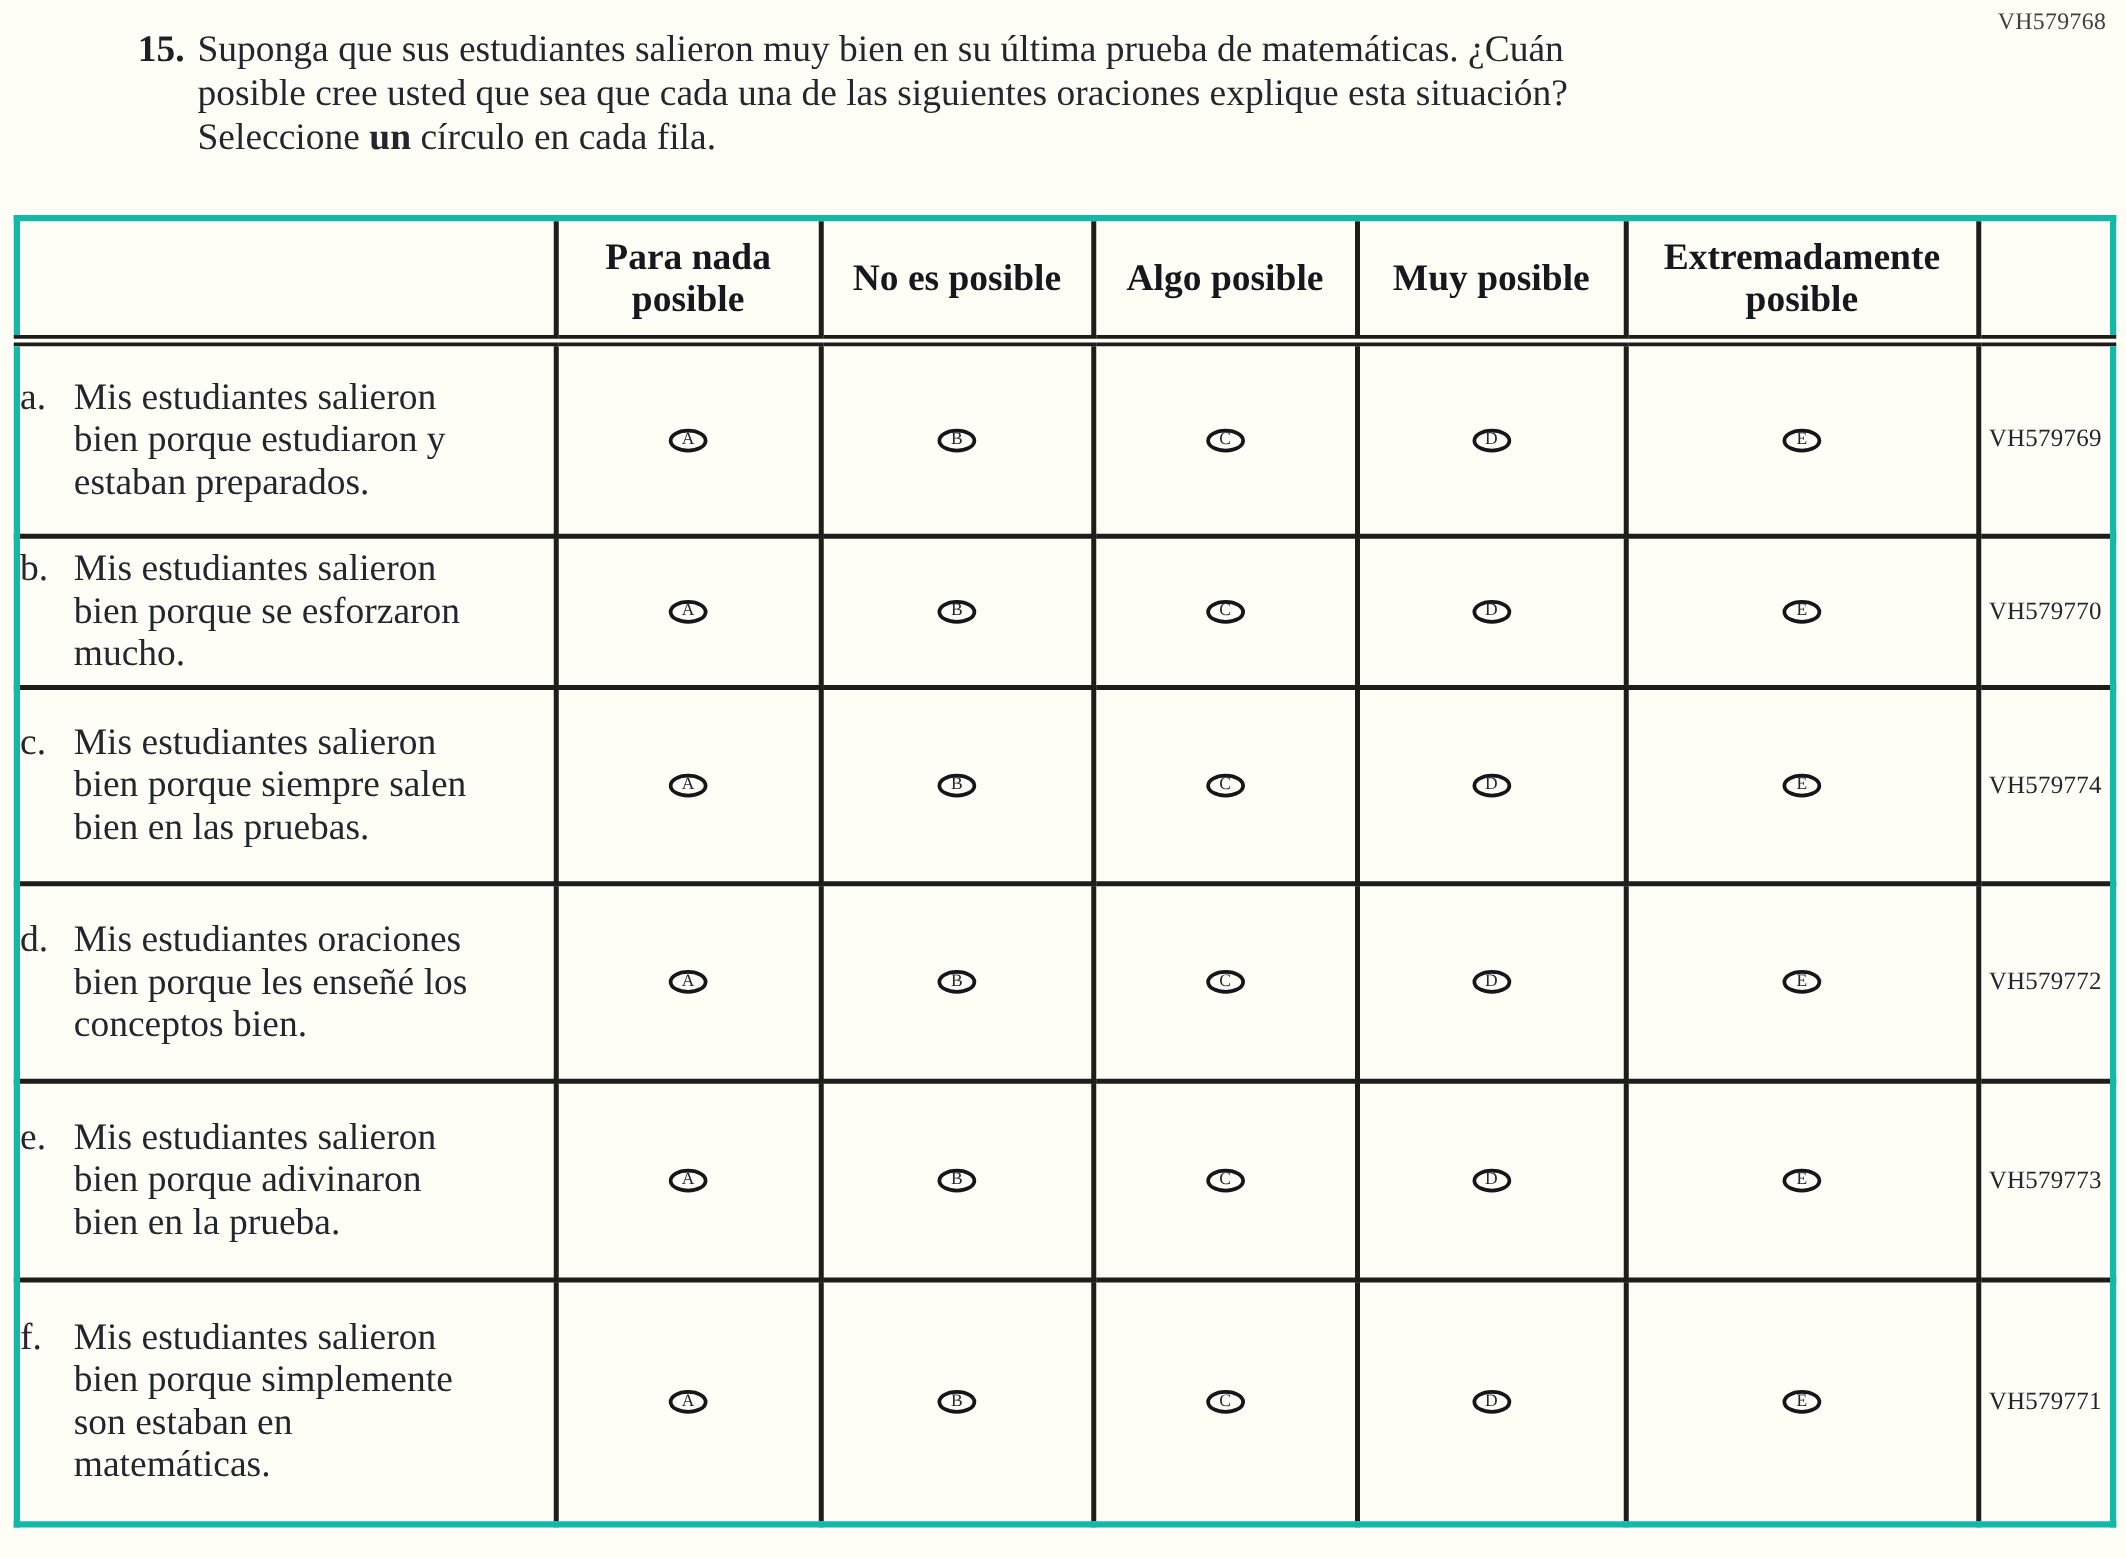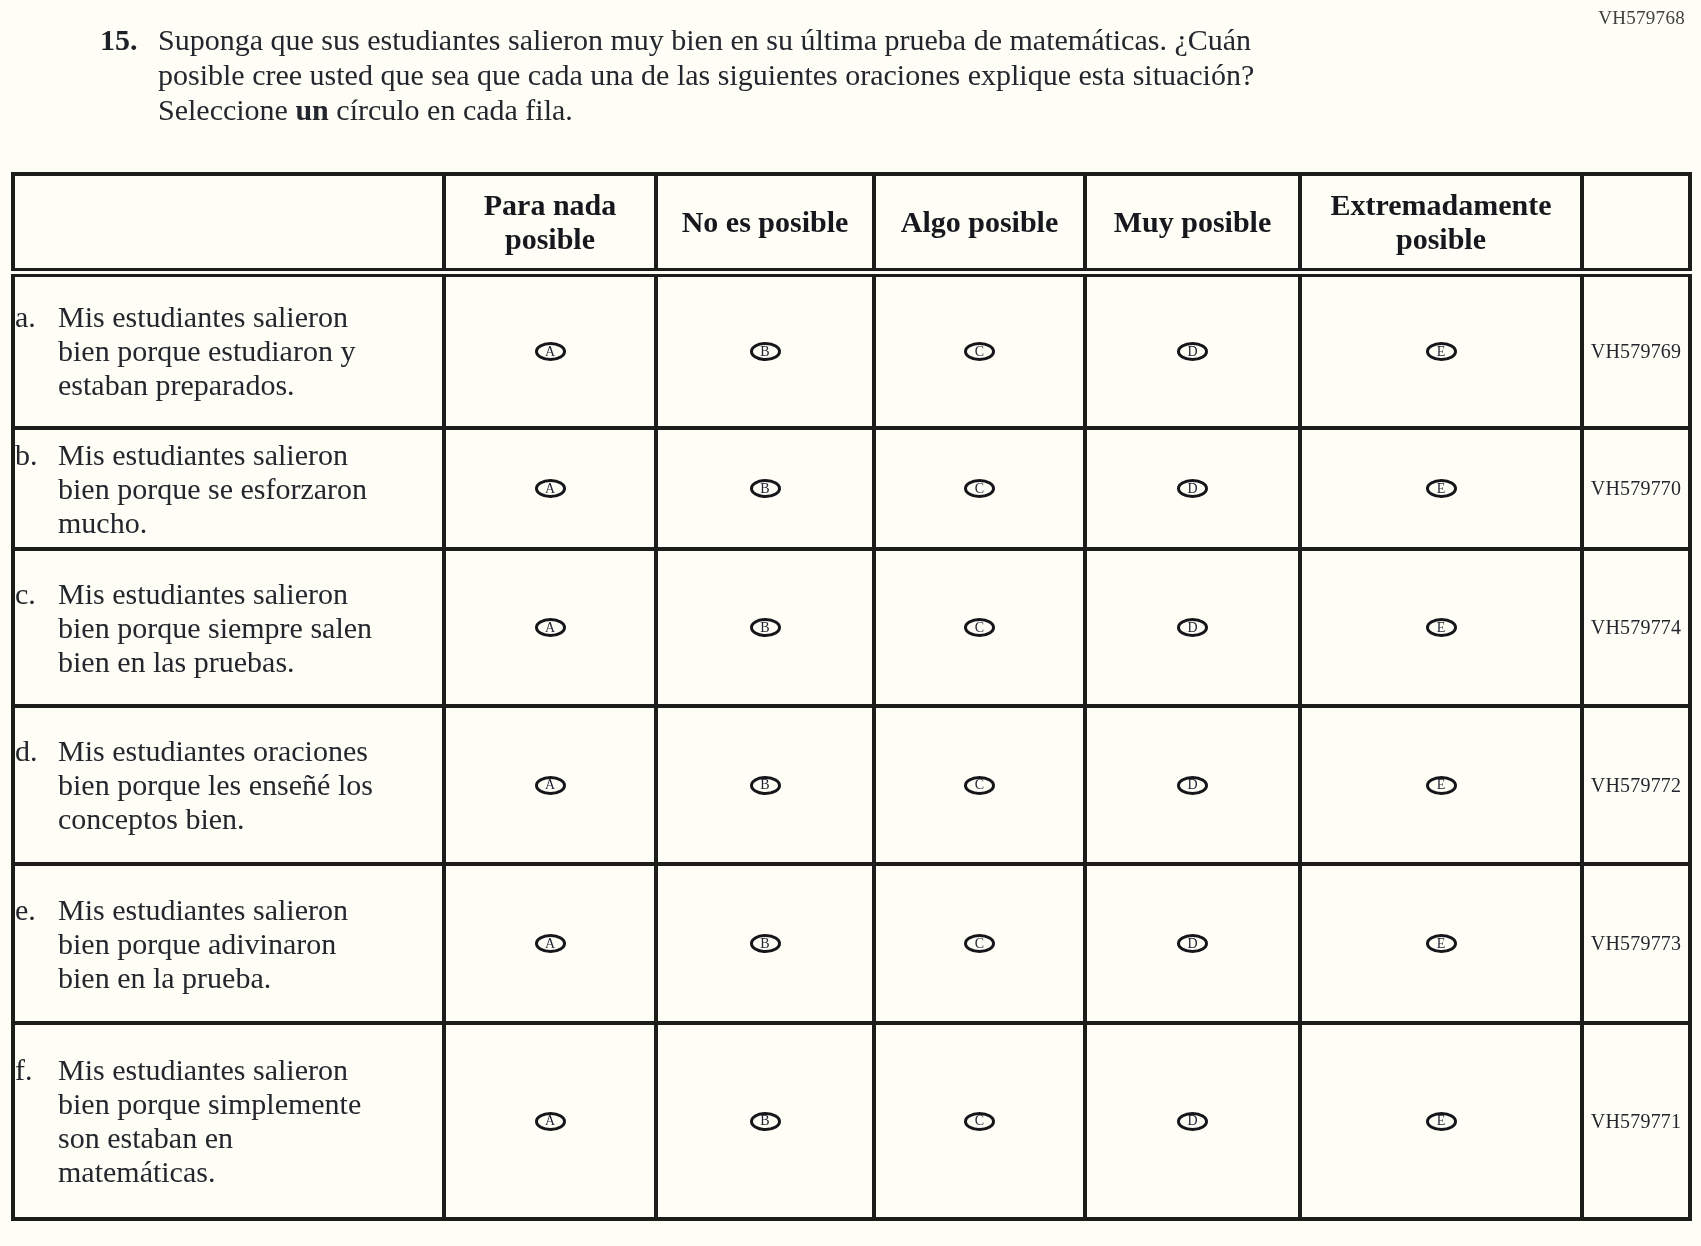--- a/index.html
+++ b/index.html
@@ -30,20 +30,21 @@
     left: 100px; top: 22px;
     display: flex;
     align-items: flex-start;
   }
   .q-num {
     width: 58px;
     font-weight: bold;
     font-size: 30px;
     line-height: 35px;
     color: #1d2026;
+    text-align: center;
   }
   .q-text {
     width: 1120px;
     font-size: 30px;
     line-height: 35px;
   }
   .q-text b { font-weight: bold; }
 
   
   table.matrix {
@@ -52,21 +53,21 @@
     width: 1677px;
     border-collapse: collapse;
     table-layout: fixed;
     background: transparent;
   }
   table.matrix th, table.matrix td {
     border: 4px solid #1d1d1b;
     padding: 0;
     vertical-align: middle;
   }
-  table.matrix { border: 1px solid #14b8a6; }
+  table.matrix { border: 5px solid #14b8a6; }
   thead tr { height: 98px; }
   thead th {
     border-bottom: 9px double #1d1d1b !important;
     font-weight: bold;
     font-size: 30px;
     line-height: 34px;
     text-align: center;
     color: #16181d;
     padding: 2px 4px;
   }

